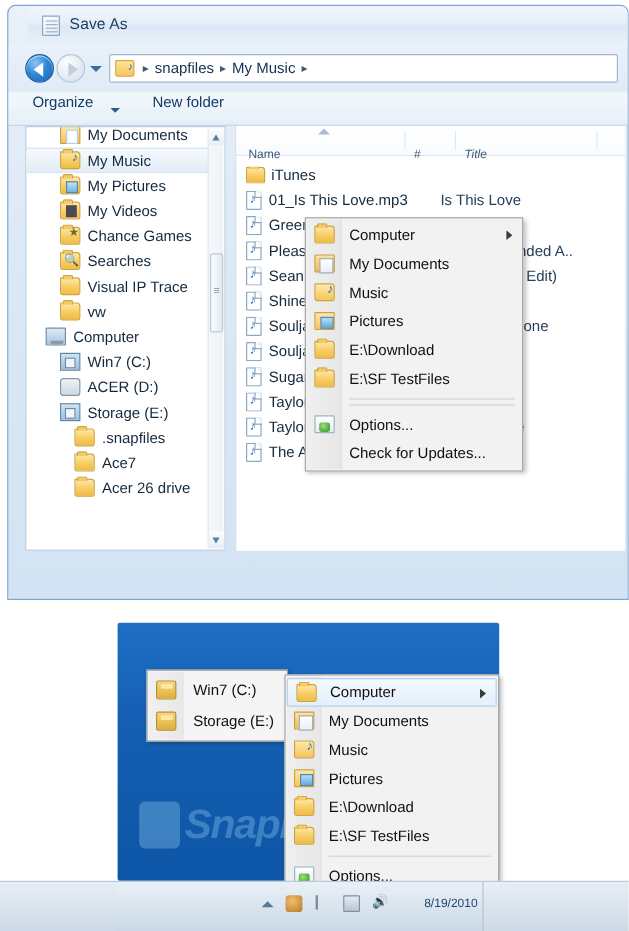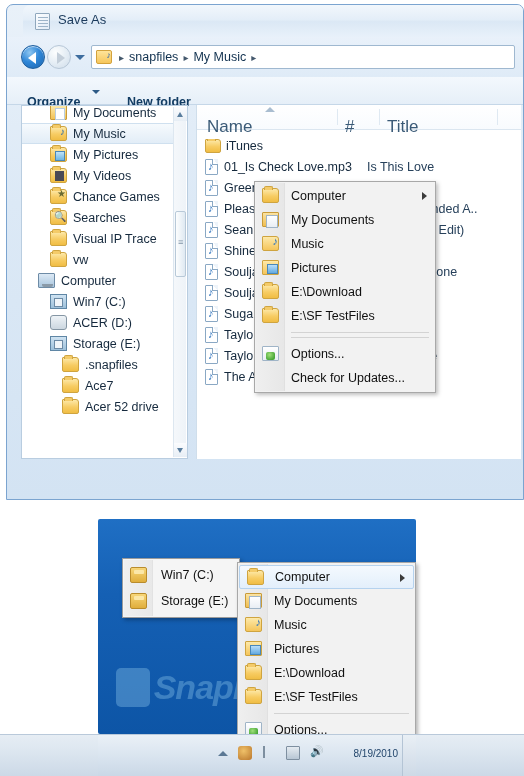--- a/index.html
+++ b/index.html
@@ -85,21 +85,21 @@
   }
   .crumb-sep{ color:#44586c; font-size:10px; padding:0 5px; flex:0 0 auto; }
   .crumb-text{ font-size:12.5px; color:#11314f; white-space:nowrap; flex:0 0 auto; }
 
   
   .toolbar{
     position:absolute; left:0; top:72px; width:100%; height:28px;
     background: linear-gradient(to bottom,#f3f8fd 0%, #e6eff8 100%);
     border-bottom:1px solid #c5d7e8;
   }
-  .tb-item{ position:absolute; top:18px; font-size:12.5px; color:#123c63;font-weight:bold; }
+  .tb-item{ position:absolute; top:1px; font-size:12.5px; color:#123c63; }
   .tb-organize{ left:20px; }
   .tb-caret{ position:absolute; left:85px; top:13px; width:0;height:0;
     border-left:4px solid transparent;border-right:4px solid transparent;border-top:4px solid #2d5a86;}
   .tb-newfolder{ left:120px; }
 
   
   .panes{ position:absolute; left:0; top:100px; width:100%; bottom:26px; }
   .leftpane{
     position:absolute; left:14px; top:0; width:167px; bottom:14px;
     background:#fff; border:1px solid #b9cde0; overflow:hidden;
@@ -167,22 +167,22 @@
 
   .rightpane{
     position:absolute; left:189px; top:0; right:2px; bottom:14px;
     background:#fff; border-left:1px solid #cfdeeb;
   }
   .colhead{
     position:absolute; left:0; top:0; right:0; height:25px;
     border-bottom:1px solid #dbe6f0;
     background:linear-gradient(to bottom,#ffffff,#f8fbfe);
   }
-  .col{ position:absolute; top:12px; font-size:17px; color:#3a5a77; }
-  .col-name{ left:10px; } .col-num{ left:148px; } .col-title{ left:190px; }
+  .col{ position:absolute; top:19px; font-size:10px; color:#3a5a77; }
+  .col-name{ left:10px; } .col-num{ left:148px; } .col-title{ left:190px;font-style:italic; }
   .col-div{ position:absolute; top:4px; width:1px; height:16px; background:#dfe9f2; }
   .sort-caret{ position:absolute; left:68px; top:2px; width:0;height:0;
     border-left:5px solid transparent;border-right:5px solid transparent;border-bottom:5px solid #a9bdd0;}
 
   .filelist{ position:absolute; left:0; top:30px; right:0; bottom:0; }
   .filerow{ height:21px; display:flex; align-items:center; font-size:12.5px; color:#15293d; }
   .fr-name{ width:170px; padding-left:8px; display:flex; align-items:center; white-space:nowrap; overflow:hidden;}
   .fr-title{ color:#27415b; white-space:nowrap; overflow:hidden; }
   .mp3ico{
     width:13px;height:16px; margin-right:6px; flex:0 0 auto; position:relative;
@@ -417,21 +417,21 @@
               <span>.snapfiles</span>
             </div>
             <div class="tree-item">
               <span class="ti-ind" style="width: 36px;"></span>
               <span class="ico ico-folder"></span>
               <span>Ace7</span>
             </div>
             <div class="tree-item">
               <span class="ti-ind" style="width: 36px;"></span>
               <span class="ico ico-folder"></span>
-              <span>Acer 52 drive</span>
+              <span>Acer 26 drive</span>
             </div>
           </div>
         <div class="scroll-v">
           <div class="sb-up"></div>
           <div class="sb-thumb"></div>
           <div class="sb-down"></div>
         </div>
       </div>
 
       <div class="rightpane">
@@ -448,21 +448,21 @@
             <div class="filerow">
               <div class="fr-name">
                 <span class="foldico"></span>
                 <span>iTunes</span>
               </div>
               <div class="fr-title"></div>
             </div>
             <div class="filerow">
               <div class="fr-name">
                 <span class="mp3ico"></span>
-                <span>01_Is Check Love.mp3</span>
+                <span>01_Is This Love.mp3</span>
               </div>
               <div class="fr-title">Is This Love</div>
             </div>
             <div class="filerow">
               <div class="fr-name">
                 <span class="mp3ico"></span>
                 <span>Green D</span>
               </div>
               <div class="fr-title">our Enemy</div>
             </div>

